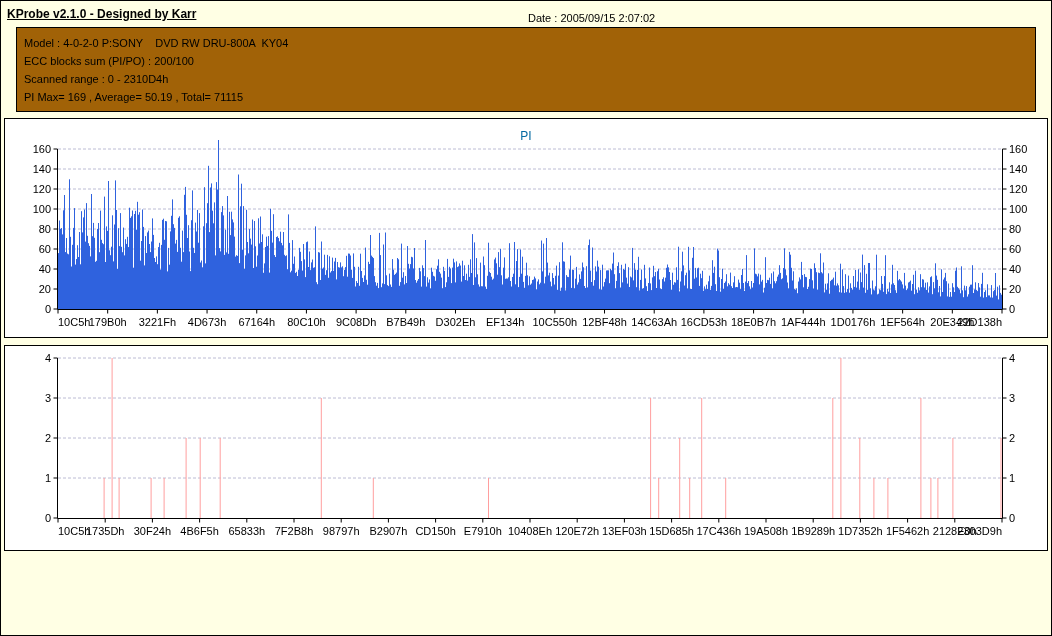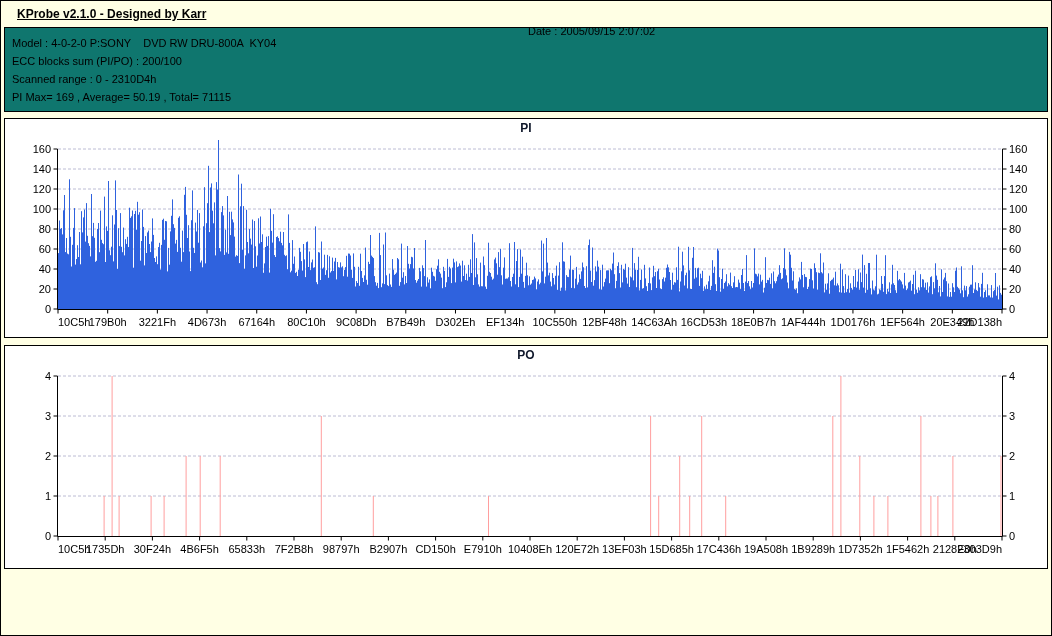--- a/index.html
+++ b/index.html
@@ -2,30 +2,30 @@
 <html><head>
 <meta charset="utf-8">
 <style>
   html,body{margin:0;padding:0;background:#d8d8d8;}
   .page{
     position:relative;width:1052px;height:636px;box-sizing:border-box;
     border:1px solid #000;background:#ffffe4;
     font-family:"Liberation Sans",sans-serif;color:#000;overflow:hidden;
   }
   .titlebar{position:relative;height:26px;}
-  .app-title{position:absolute;left:16px;top:6px;font-size:12px;font-weight:bold;text-decoration:underline;white-space:pre;}
-  .scan-date{position:absolute;left:527px;top:24px;font-size:11px;white-space:pre;}
+  .app-title{position:absolute;left:6px;top:6px;font-size:12px;font-weight:bold;text-decoration:underline;white-space:pre;}
+  .scan-date{position:absolute;left:527px;top:11px;font-size:11px;white-space:pre;}
   .info-box{
-    margin:0 3px;border:1px solid #000;background:#0f766e;
+    margin:0 15px;border:1px solid #000;background:#a16207;
     padding:6px 0 5px 7px;font-size:11px;line-height:18px;
   }
   .info-line{white-space:pre;}
   .panel{margin:6px 3px 0 3px;border:1px solid #000;background:#ffffff;}
   .panel + .panel{margin-top:7px;}
-  .chart-title{height:18px;text-align:center;color:#0f172a;font-weight:bold;font-size:12px;padding-top:2px;box-sizing:border-box;}
+  .chart-title{height:18px;text-align:center;color:#0369a1;font-weight:normal;font-size:12px;padding-top:10px;box-sizing:border-box;}
   svg{display:block;}
   svg text{font-family:"Liberation Sans",sans-serif;font-size:11px;fill:#000;}
 </style>
 </head>
 <body>
 
 <div class="page">
 
   <div class="titlebar">
     <span class="app-title">KProbe v2.1.0 - Designed by Karr</span>
@@ -127,21 +127,20 @@
         <line x1="897.6315789473684" y1="172.5" x2="897.6315789473684" y2="176.5" stroke="#000000" stroke-width="1"></line>
         <text x="897.6315789473684" y="189" text-anchor="middle">1EF564h</text>
         <line x1="947.3157894736842" y1="172.5" x2="947.3157894736842" y2="176.5" stroke="#000000" stroke-width="1"></line>
         <text x="947.3157894736842" y="189" text-anchor="middle">20E349h</text>
         <line x1="997" y1="172.5" x2="997" y2="176.5" stroke="#000000" stroke-width="1"></line>
         <text x="997" y="189" text-anchor="end">22D138h</text>
       </svg>
   </div>
 
   <div class="panel">
-    <div class="chart-title">PO</div>
     <svg id="po-svg" width="1044" height="204">
         <line x1="53" y1="132" x2="997" y2="132" stroke="#bcbcd4" stroke-width="1" stroke-dasharray="3,2"></line>
         <line x1="53" y1="92" x2="997" y2="92" stroke="#bcbcd4" stroke-width="1" stroke-dasharray="3,2"></line>
         <line x1="53" y1="52" x2="997" y2="52" stroke="#bcbcd4" stroke-width="1" stroke-dasharray="3,2"></line>
         <line x1="53" y1="12" x2="997" y2="12" stroke="#bcbcd4" stroke-width="1" stroke-dasharray="3,2"></line>
         <path d="M99.1,172V132M107.1,172V12M114.1,172V132M146.1,172V132M159.1,172V132M181.1,172V92M195.2,172V92M215.2,172V92M316.3,172V52M368.3,172V132M483.5,172V132M645.6,172V52M653.7,172V132M674.7,172V92M684.7,172V132M696.7,172V52M720.7,172V132M827.8,172V52M835.9,172V12M854.8,172V92M868.9,172V132M882.9,172V132M915.9,172V52M925.9,172V132M932.9,172V132M947.9,172V92M996.0,172V92" stroke="#ff9e9e" stroke-width="1" fill="none"></path>
         <line x1="52.5" y1="12" x2="52.5" y2="172.5" stroke="#000000" stroke-width="1"></line>
         <line x1="997.5" y1="12" x2="997.5" y2="172.5" stroke="#000000" stroke-width="1"></line>
         <line x1="52.5" y1="172.5" x2="997.5" y2="172.5" stroke="#000000" stroke-width="1"></line>
         <line x1="48.5" y1="172" x2="52.5" y2="172" stroke="#000000" stroke-width="1"></line>

